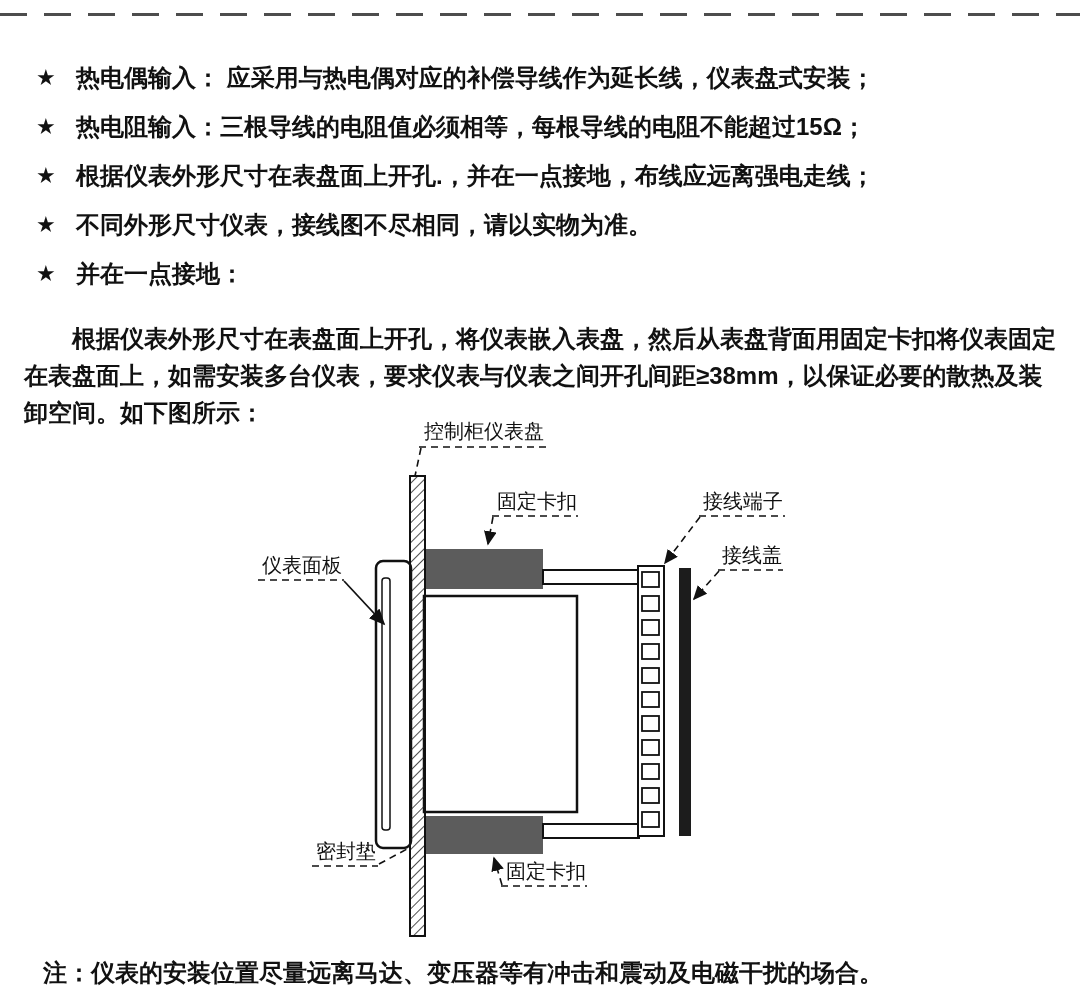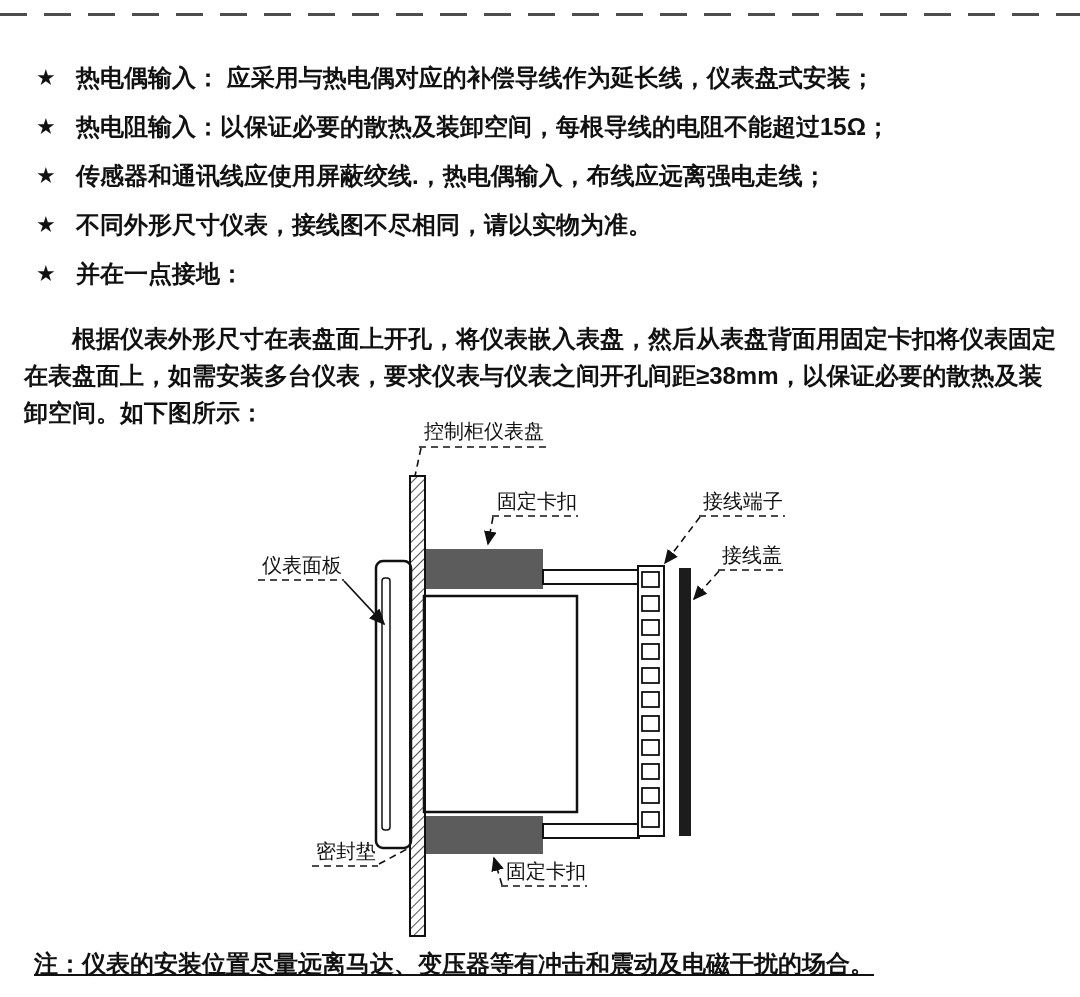--- a/index.html
+++ b/index.html
@@ -14,45 +14,45 @@
   }
   .bullets{position:absolute;top:62px;left:36px;margin:0;padding:0;list-style:none;width:1030px;}
   .bullets li{display:flex;align-items:flex-start;margin-bottom:17px;font-size:24px;font-weight:700;line-height:32px;}
   .star{flex:0 0 40px;width:40px;font-size:22px;line-height:32px;}
   .btext{flex:1;}
   .para{
     position:absolute;top:320px;left:24px;width:1036px;margin:0;
     font-size:24px;font-weight:700;line-height:37px;text-indent:2em;
   }
   .diagram{position:absolute;top:418px;left:0;width:1080px;height:522px;}
-  .note{position:absolute;top:940px;left:26px;margin:8px;font-size:24px;font-weight:700;text-decoration:underline;}
+  .note{position:absolute;top:940px;left:26px;margin:17px;font-size:24px;font-weight:700;}
   .diagram svg text{
     font-family:"Liberation Sans","DejaVu Sans",sans-serif;
     font-size:20px;font-weight:500;fill:#111;
   }
 </style>
 </head>
 <body>
 
 <div class="page">
 
   <div class="top-rule"></div>
 
   <ul class="bullets">
     <li>
       <span class="star">★</span>
       <span class="btext">热电偶输入： 应采用与热电偶对应的补偿导线作为延长线，仪表盘式安装；</span>
     </li>
     <li>
       <span class="star">★</span>
-      <span class="btext">热电阻输入：以保证必要的散热及装卸空间，每根导线的电阻不能超过15Ω；</span>
+      <span class="btext">热电阻输入：三根导线的电阻值必须相等，每根导线的电阻不能超过15Ω；</span>
     </li>
     <li>
       <span class="star">★</span>
-      <span class="btext">传感器和通讯线应使用屏蔽绞线.，热电偶输入，布线应远离强电走线；</span>
+      <span class="btext">根据仪表外形尺寸在表盘面上开孔.，并在一点接地，布线应远离强电走线；</span>
     </li>
     <li>
       <span class="star">★</span>
       <span class="btext">不同外形尺寸仪表，接线图不尽相同，请以实物为准。</span>
     </li>
     <li>
       <span class="star">★</span>
       <span class="btext">并在一点接地：</span>
     </li>
   </ul>

